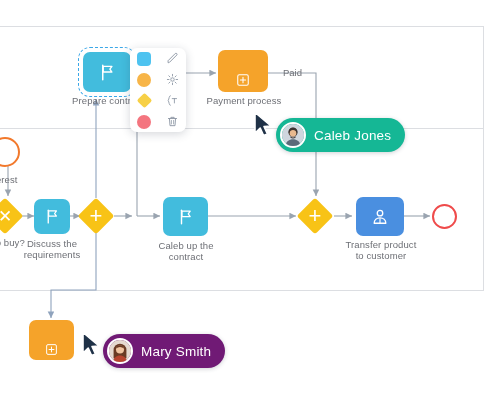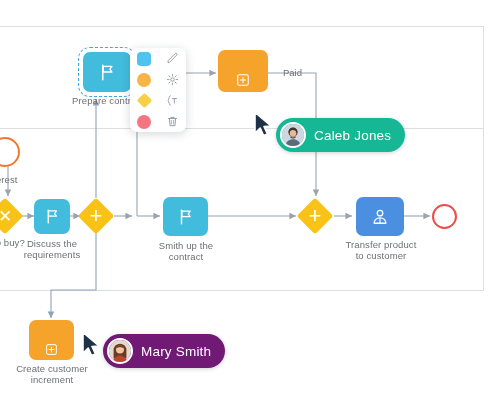--- a/index.html
+++ b/index.html
@@ -197,40 +197,39 @@
     </svg>
   </div>
   <div class="node-label" style="left:68px;top:95px;width:80px;">Prepare contract</div>
 
   <div class="task teal" style="left:163px;top:197px;width:45px;height:39px;">
     <svg width="18" height="18" viewBox="0 0 24 24">
       <path d="M6 3 L6 21" stroke="#ffffff" stroke-width="1.9" fill="none" stroke-linecap="round"></path>
       <path d="M6.6 4.2 h11 l-2.6 3.6 l2.6 3.6 h-11 z" stroke="#ffffff" stroke-width="1.7" fill="none" stroke-linejoin="round"></path>
     </svg>
   </div>
-  <div class="node-label" style="left:150px;top:240px;width:72px;">Smith up the
+  <div class="node-label" style="left:150px;top:240px;width:72px;">Caleb up the
 contract</div>
 
   <div class="task orange" style="left:218px;top:50px;width:50px;height:42px;">
     <svg width="14" height="14" viewBox="0 0 24 24" style="position:relative;top:9px;">
       <rect x="3" y="3" width="18" height="18" rx="2.5" stroke="#ffffff" stroke-width="1.8" fill="none"></rect>
       <path d="M12 7.5 v9 M7.5 12 h9" stroke="#ffffff" stroke-width="1.8" stroke-linecap="round"></path>
     </svg>
   </div>
+  <div class="node-label" style="left:203px;top:95px;width:82px;">Payment process</div>
 
   <div class="edge-label" style="left:283px;top:67px;">Paid</div>
 
   <div class="task orange" style="left:29px;top:320px;width:45px;height:40px;">
     <svg width="13" height="13" viewBox="0 0 24 24" style="position:relative;top:9px;">
       <rect x="3" y="3" width="18" height="18" rx="2.5" stroke="#ffffff" stroke-width="1.8" fill="none"></rect>
       <path d="M12 7.5 v9 M7.5 12 h9" stroke="#ffffff" stroke-width="1.8" stroke-linecap="round"></path>
     </svg>
   </div>
-  <div class="node-label" style="left:9px;top:363px;width:86px;">Create customer
-increment</div>
 
   <div class="gateway" style="left:302px;top:203px;width:26px;height:26px;"></div>
   <div class="gw-glyph" style="left:302px;top:203px;width:26px;height:26px;">+</div>
 
   <div class="task blue" style="left:356px;top:197px;width:48px;height:39px;">
     <svg width="20" height="20" viewBox="0 0 24 24">
       <circle cx="12" cy="7.4" r="3.3" stroke="#ffffff" stroke-width="1.6" fill="none"></circle>
       <path d="M5 19.5 c0-4 3.2-6.4 7-6.4 s7 2.4 7 6.4 z" stroke="#ffffff" stroke-width="1.6" fill="none" stroke-linejoin="round"></path>
       <path d="M12 13.5 v6" stroke="#ffffff" stroke-width="1.4"></path>
     </svg>

